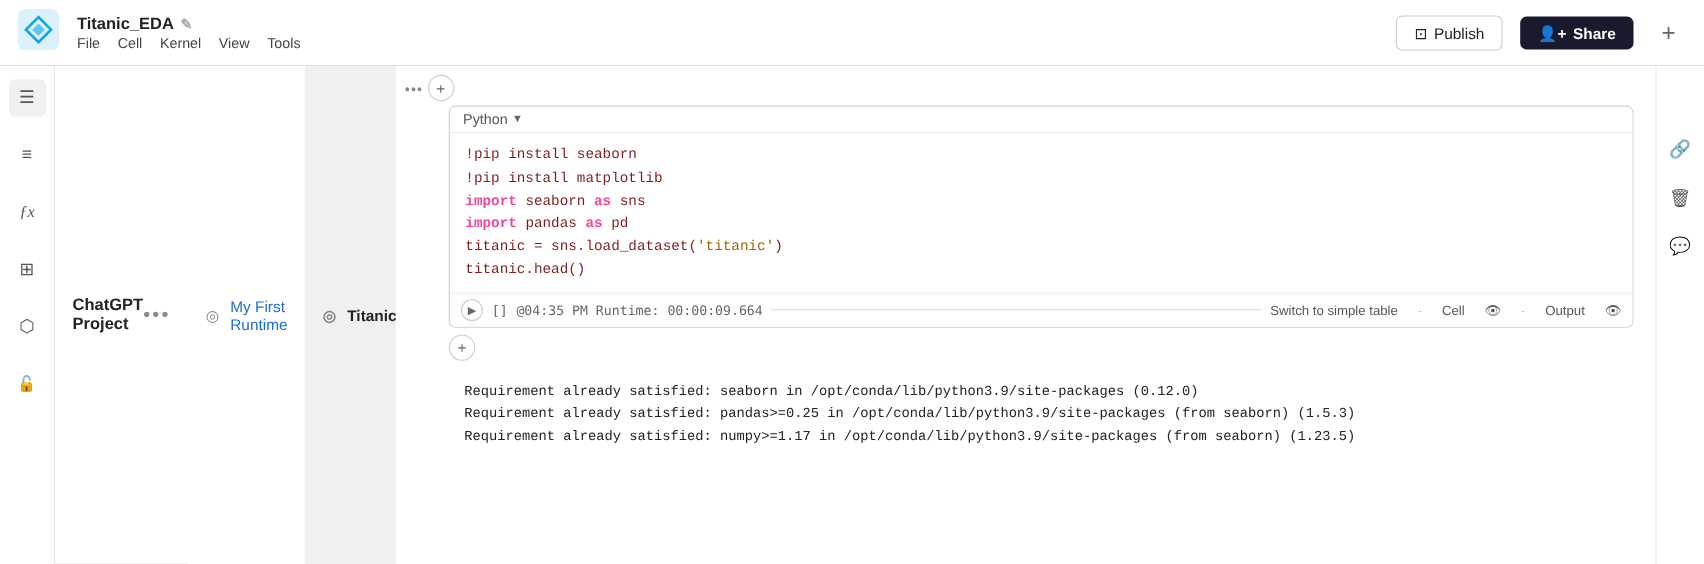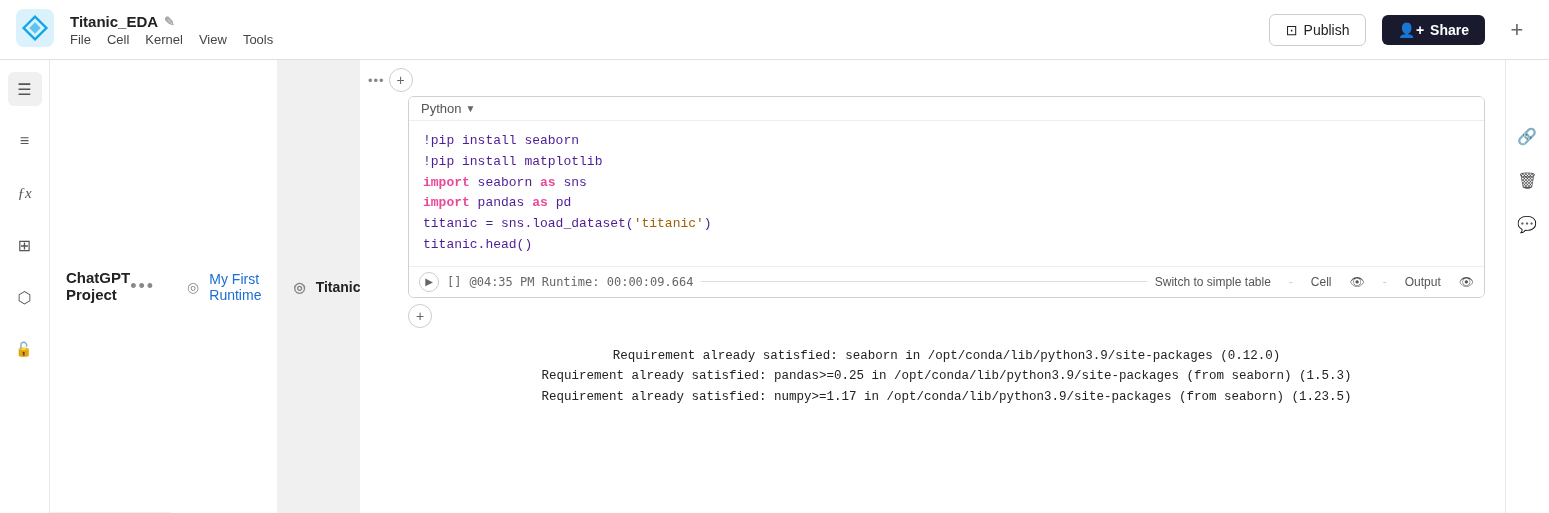--- a/index.html
+++ b/index.html
@@ -102,21 +102,21 @@
     }
     .cell-lang { font-size: 13px; color: #555; font-weight: 500; text-align: right; }
     .cell-lang-chevron { font-size: 10px; color: #666; }
 
     .cell-code {
       background: #fff; padding: 10px 14px;
       font-family: 'Courier New', monospace; font-size: 13px; line-height: 1.6;
     }
     .kw { color: #ec4899; font-weight: 600; }
     .str { color: #a16207; }
-    .plain { color: #4c1d95; text-align: center; }
+    .plain { color: #7f1d1d; text-align: center; }
 
     .cell-run-bar {
       display: flex; align-items: center; gap: 8px;
       padding: 5px 10px; background: #fff; border-top: 1px solid #eee;
       font-size: 12px; color: #666;
     }
     .run-btn {
       width: 20px; height: 20px; border: 1.5px solid #ccc; border-radius: 50%;
       display: flex; align-items: center; justify-content: center;
       cursor: pointer; font-size: 10px; color: #666; background: #fff;
@@ -133,21 +133,20 @@
       padding: 6px 0 4px 48px;
     }
 
     
     .output-area {
       margin: 4px 20px 0 48px;
       padding: 10px 14px;
       font-family: 'Courier New', monospace; font-size: 12.5px;
       line-height: 1.65; color: #222;
       background: #fff;
-      text-align: center;
     }
 
     
     .right-toolbar {
       width: 44px; flex-shrink: 0; border-left: 1px solid #e8e8e8;
       display: flex; flex-direction: column; align-items: center;
       padding-top: 60px; gap: 12px; background: #fff;
     }
     .rt-btn {
       width: 32px; height: 32px; border: none; background: none;

